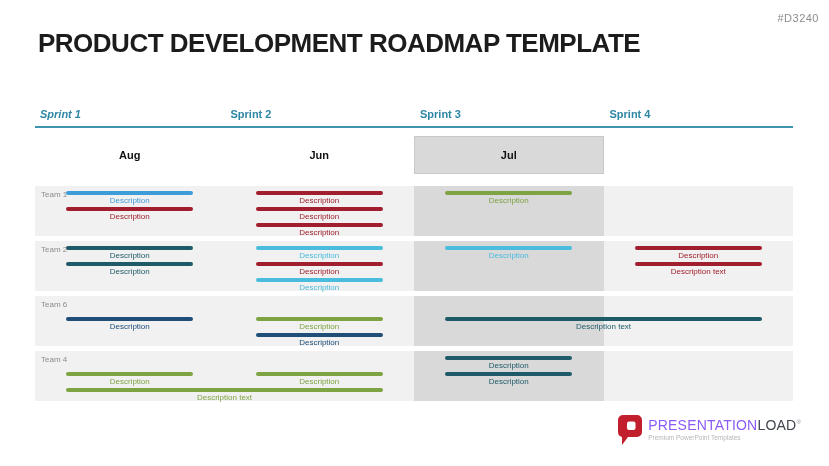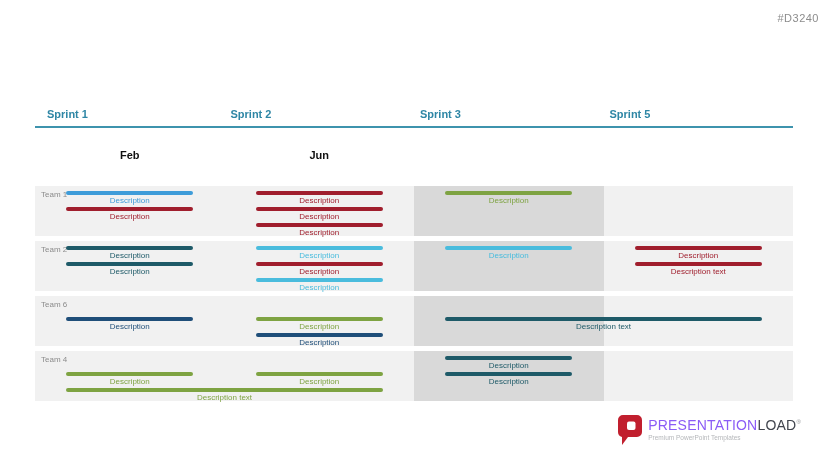--- a/index.html
+++ b/index.html
@@ -53,32 +53,34 @@
   .brand-reg{font-size:6px;color:#8e9093;vertical-align:super;}
   .brand-tagline{font-size:6.5px;color:#b5b7ba;margin-top:1px;}
 </style>
 </head>
 <body>
 
 <div class="slide">
 
   <div class="code">#D3240</div>
 
+  <h1 class="title">PRODUCT DEVELOPMENT ROADMAP TEMPLATE</h1>
 
   <div class="grid">
     <div class="sprint-row" id="sprint-row">
-        <div class="sprint-label" style="left: 12px;">Sprint 1</div>
+        <div class="sprint-label" style="left: 5px; font-style: italic;">Sprint 1</div>
         <div class="sprint-label" style="left: 195.5px;">Sprint 2</div>
         <div class="sprint-label" style="left: 385px;">Sprint 3</div>
-        <div class="sprint-label" style="left: 574.5px;">Sprint 5</div>
+        <div class="sprint-label" style="left: 574.5px;">Sprint 4</div>
       </div>
     <div class="sprint-line"></div>
     <div class="month-row" id="month-row">
-        <div class="month-cell">Feb</div>
+        <div class="month-cell">Aug</div>
         <div class="month-cell">Jun</div>
+        <div class="month-cell hl">Jul</div>
       </div>
     <div class="rows" id="rows">
         <div class="team-row">
           <div class="hl-strip"></div>
           <div class="team-label">Team 1</div>
           <div class="bar" style="left: 31.2675px; width: 126.965px; top: 5px; background: rgb(62, 156, 217);"></div>
           <div class="bar-label" style="left: 31.2675px; width: 126.965px; top: 10px; color: rgb(62, 156, 217);">Description</div>
           <div class="bar" style="left: 31.2675px; width: 126.965px; top: 21px; background: rgb(160, 30, 45);"></div>
           <div class="bar-label" style="left: 31.2675px; width: 126.965px; top: 26px; color: rgb(160, 30, 45);">Description</div>
           <div class="bar" style="left: 220.768px; width: 126.965px; top: 5px; background: rgb(160, 30, 45);"></div>

